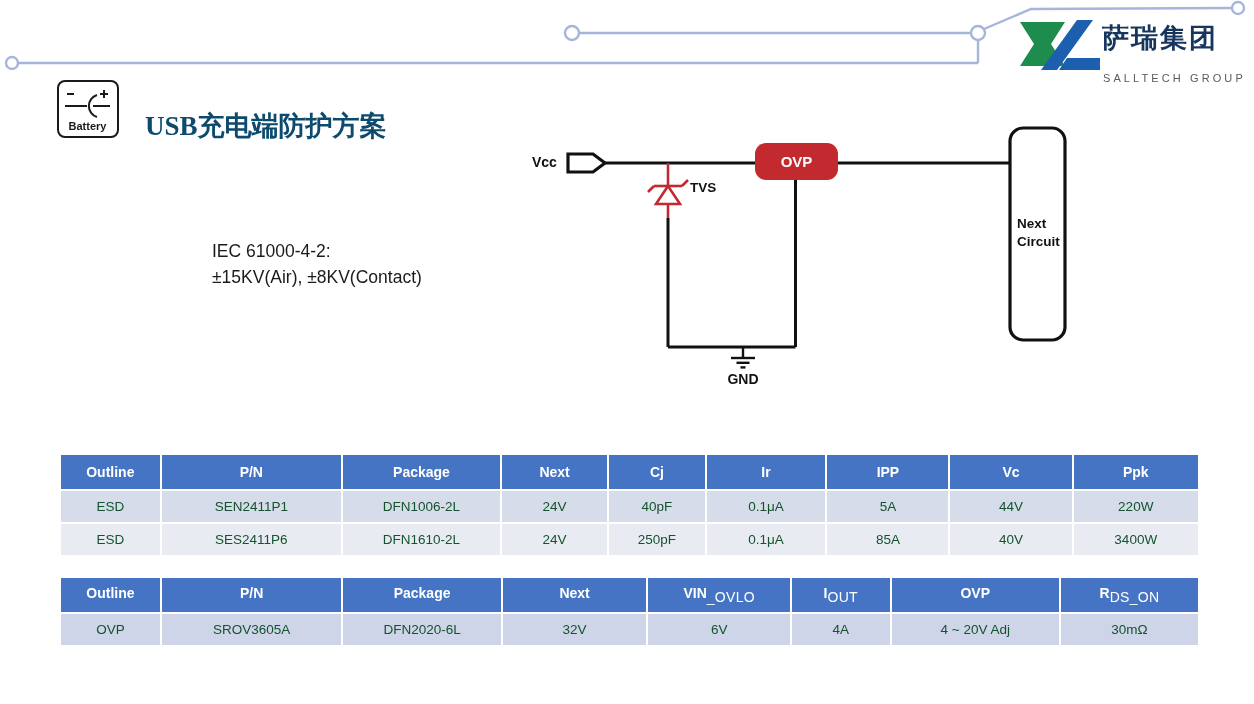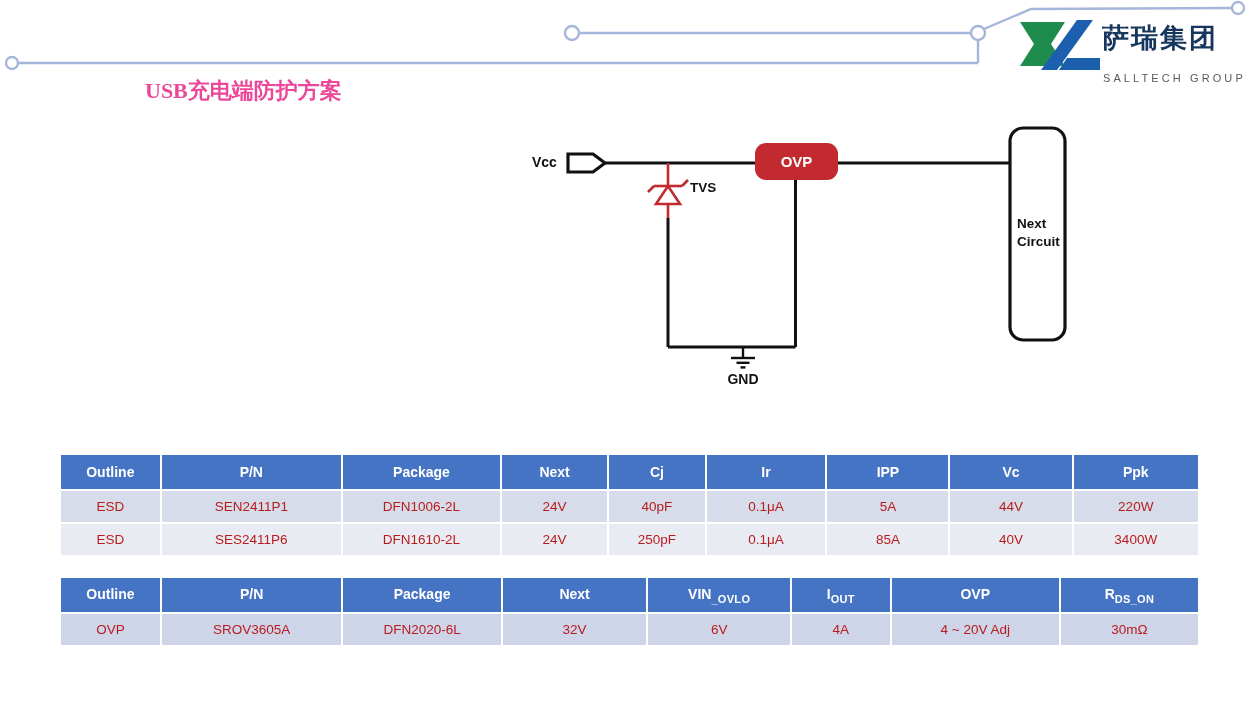--- a/index.html
+++ b/index.html
@@ -25,50 +25,50 @@
     position:absolute; left:1103px; top:52px; font-size:11px; font-weight:500;
     color:#5a5a5a; letter-spacing:3.1px; white-space:nowrap;margin-top:20px;
   }
   
   #battery-box {
     position:absolute; left:57px; top:80px; width:62px; height:58px;
     border:2.5px solid #1a1a1a; border-radius:8px; background:#fff;
   }
   
   #section-heading {
-    position:absolute; left:145px; top:76px;
+    position:absolute; left:145px; top:108px;
     font-family:"Liberation Serif","DejaVu Serif",serif;
-    font-size:22px; font-weight:bold; color:#ec4899; white-space:nowrap;
+    font-size:27px; font-weight:bold; color:#0c4a6e; white-space:nowrap;
   }
   
   #iec-text {
     position:absolute; left:212px; top:238px; font-size:17.5px; color:#1b1b1b;
     line-height:1.5; white-space:nowrap;
   }
   
   #circuit-svg { position:absolute; left:520px; top:118px; }
   
   table.spec {
     position:absolute; left:59px; width:1141px; table-layout:fixed;
     border-collapse:separate; border-spacing:2.5px; background:#fff;
   }
   #table-esd { top:453px; }
   #table-ovp { top:576px; }
   table.spec th {
     background:#4574c5; color:#fff; font-size:14px; font-weight:bold;
     height:34px; text-align:center; vertical-align:middle; padding:0 10px;
   }
   table.spec td {
-    font-size:13.5px; color:#b91c1c; height:31px; text-align:center;
+    font-size:13.5px; color:#14532d; height:31px; text-align:center;
     vertical-align:middle; padding:0 2px;
   }
   #table-esd tbody tr:nth-child(1) td { background:#d6dce9; }
   #table-esd tbody tr:nth-child(2) td { background:#e9ebf3; }
   #table-ovp tbody td { background:#ced5e9; }
-  table.spec th sub { font-size:11px; font-weight:bold; letter-spacing:0.3px;text-align:center; }
+  table.spec th sub { font-size:14px; font-weight:normal; letter-spacing:0.3px;text-align:center; }
 </style>
 </head>
 <body>
 
 <div id="slide">
 
   <svg id="decor-svg" width="1254" height="80" viewBox="0 0 1254 80">
     <g stroke="#a6b5da" stroke-width="2.4" fill="none">
       <line x1="18" y1="63" x2="978" y2="63"></line>
       <line x1="978" y1="63" x2="978" y2="40"></line>
@@ -83,23 +83,40 @@
 
 
   <svg id="logo-mark" width="85" height="56" viewBox="0 0 85 56">
     <polygon points="5,4 50,4 36,26 50,48 5,48 19,26" fill="#1e8c4d"></polygon>
     <polygon points="62,2 78,2 42,52 26,52" fill="#1c5fae"></polygon>
     <polygon points="52,40 85,40 85,52 44,52" fill="#1c5fae"></polygon>
   </svg>
   <div id="logo-name">萨瑞集团</div>
   <div id="logo-sub">SALLTECH GROUP</div>
 
+  <div id="battery-box">
+    <svg width="57" height="53" viewBox="0 0 57 53">
+      <g stroke="#1a1a1a" stroke-width="2" fill="none">
+        <line x1="8" y1="12" x2="15" y2="12"></line>
+        <line x1="6" y1="24" x2="28" y2="24"></line>
+        <path d="M 38,13 A 11.5,11.5 0 0 0 38,35"></path>
+        <line x1="34" y1="24" x2="51" y2="24"></line>
+        <line x1="41" y1="12" x2="49" y2="12"></line>
+        <line x1="45" y1="8" x2="45" y2="16"></line>
+      </g>
+      <text x="28.5" y="48" text-anchor="middle" font-size="11" font-weight="bold" fill="#1a1a1a">Battery</text>
+    </svg>
+  </div>
 
   <div id="section-heading">USB充电端防护方案</div>
 
+  <div id="iec-text">
+    <div>IEC 61000-4-2:</div>
+    <div>±15KV(Air), ±8KV(Contact)</div>
+  </div>
 
   <svg id="circuit-svg" width="560" height="285" viewBox="0 0 560 285">
 
     <line x1="85" y1="45" x2="490" y2="45" stroke="#111" stroke-width="3"></line>
 
     <polygon points="48,36 73,36 85,45 73,54 48,54" fill="#fff" stroke="#111" stroke-width="3.2"></polygon>
     <text x="12" y="49" font-size="14" font-weight="bold" fill="#111">Vcc</text>
 
     <g>
       <line x1="148" y1="45" x2="148" y2="100" stroke="#c22a30" stroke-width="2.6"></line>

